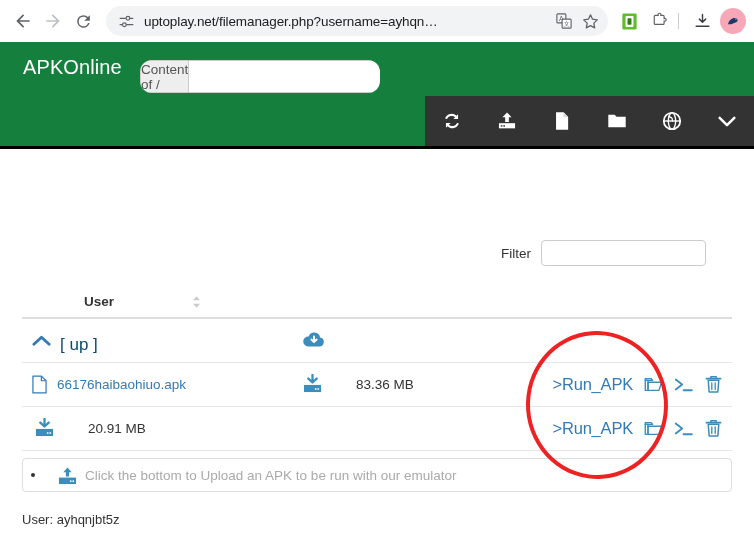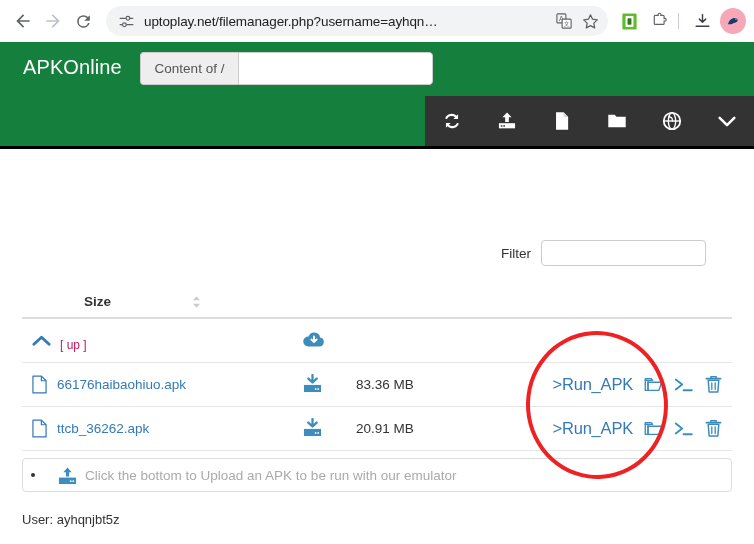--- a/index.html
+++ b/index.html
@@ -105,24 +105,24 @@
   .brand {
     position: absolute;
     left: 23px; top: 14px;
     color: #ffffff;
     font-size: 20px;
     font-weight: 400;
     letter-spacing: 0.1px;
   }
   .path-group {
     position: absolute;
-    left: 140px; top: 10px;
-    width: 293px; height: 33px;
-    display: flex;
-    border-radius: 0;
+    left: 140px; top: 18px;
+    width: 240px; height: 33px;
+    display: flex;
+    border-radius: 12px;
     overflow: hidden;
   }
   .path-addon {
     width: 99px;
     background: #eeeeee;
     border: 1px solid #cccccc;
     border-right: none;
     box-sizing: border-box;
     display: flex;
     align-items: center;
@@ -238,23 +238,23 @@
   }
   .fname-cell { padding-left: 10px; }
   .file-ico { margin-right: 10px; display: inline-flex; }
   .up-ico { margin-right: 9px; display: inline-flex; }
   .flink {
     color: #337ab7;
     text-decoration: none;
     font-size: 13.5px;
   }
   .uplink {
-    color: #be185d;
+    color: #0c4a6e;
     text-decoration: none;
-    font-size: 12px;
+    font-size: 17px;
     margin-top: 8px;
   }
   .dl-cell { justify-content: flex-start; padding-left: 12px; }
   .size-cell { padding-left: 4px; }
 
   .actions-cell {
     justify-content: flex-end;
     padding-right: 10px;
     gap: 10px;
   }
@@ -477,21 +477,21 @@
     <div class="filter-row">
       <div class="filter-label">Filter</div>
       <input class="filter-input" type="text" value="" placeholder="" style="">
     </div>
 
     <div class="table">
 
       <div class="thead">
         <div class="cell col-dl"></div>
         <div class="cell col-size th">
-          <span>Size</span>
+          <span>User</span>
         </div>
         <div class="cell col-sort2 th">
           <span class="sort-ico">
             <svg width="9" height="14" viewBox="0 0 9 14">
               <path d="M4.5 1.2L8 5.2H1z" fill="#cccccc"></path>
               <path d="M4.5 12.8L1 8.8h7z" fill="#cccccc"></path>
             </svg>
           </span>
         </div>
         <div class="cell col-actions"></div>
@@ -561,29 +561,20 @@
               <path d="M1.5 3.8h15" stroke="#3c8dbc" stroke-width="1.8" stroke-linecap="round" fill="none"></path>
               <path d="M6.2 3.6V1.9h5.6v1.7" fill="none" stroke="#3c8dbc" stroke-width="1.6" stroke-linejoin="round"></path>
               <path d="M3.4 5.4h11.2l-1 12.6H4.4z" fill="none" stroke="#3c8dbc" stroke-width="1.6" stroke-linejoin="round"></path>
               <path d="M7.2 8.3v7M10.8 8.3v7" stroke="#3c8dbc" stroke-width="1.4" stroke-linecap="round" fill="none"></path>
             </svg>
           </span>
         </div>
       </div>
 
       <div class="trow">
-        <div class="cell col-name fname-cell">
-          <span class="file-ico">
-            <svg width="15" height="19" viewBox="0 0 16 20">
-              <path d="M1 1h9l5 5v13H1z" fill="#ffffff" stroke="#337ab7" stroke-width="1.3" stroke-linejoin="round"></path>
-              <path d="M10 1v5h5" fill="none" stroke="#337ab7" stroke-width="1.3" stroke-linejoin="round"></path>
-            </svg>
-          </span>
-          <a class="flink" href="#">ttcb_36262.apk</a>
-        </div>
         <div class="cell col-dl dl-cell">
           <span>
             <svg width="21" height="19" viewBox="0 0 22 20">
               <path d="M11 1v8m0 0L6.6 4.8M11 9l4.4-4.2" fill="none" stroke="#3c8dbc" stroke-width="2.4" stroke-linecap="round" stroke-linejoin="round"></path>
               <path d="M2 11.5h18V19H2z" fill="#3c8dbc"></path>
               <rect x="13.5" y="15" width="1.7" height="1.6" fill="#ffffff"></rect>
               <rect x="16.2" y="15" width="1.7" height="1.6" fill="#ffffff"></rect>
             </svg>
           </span>
         </div>

